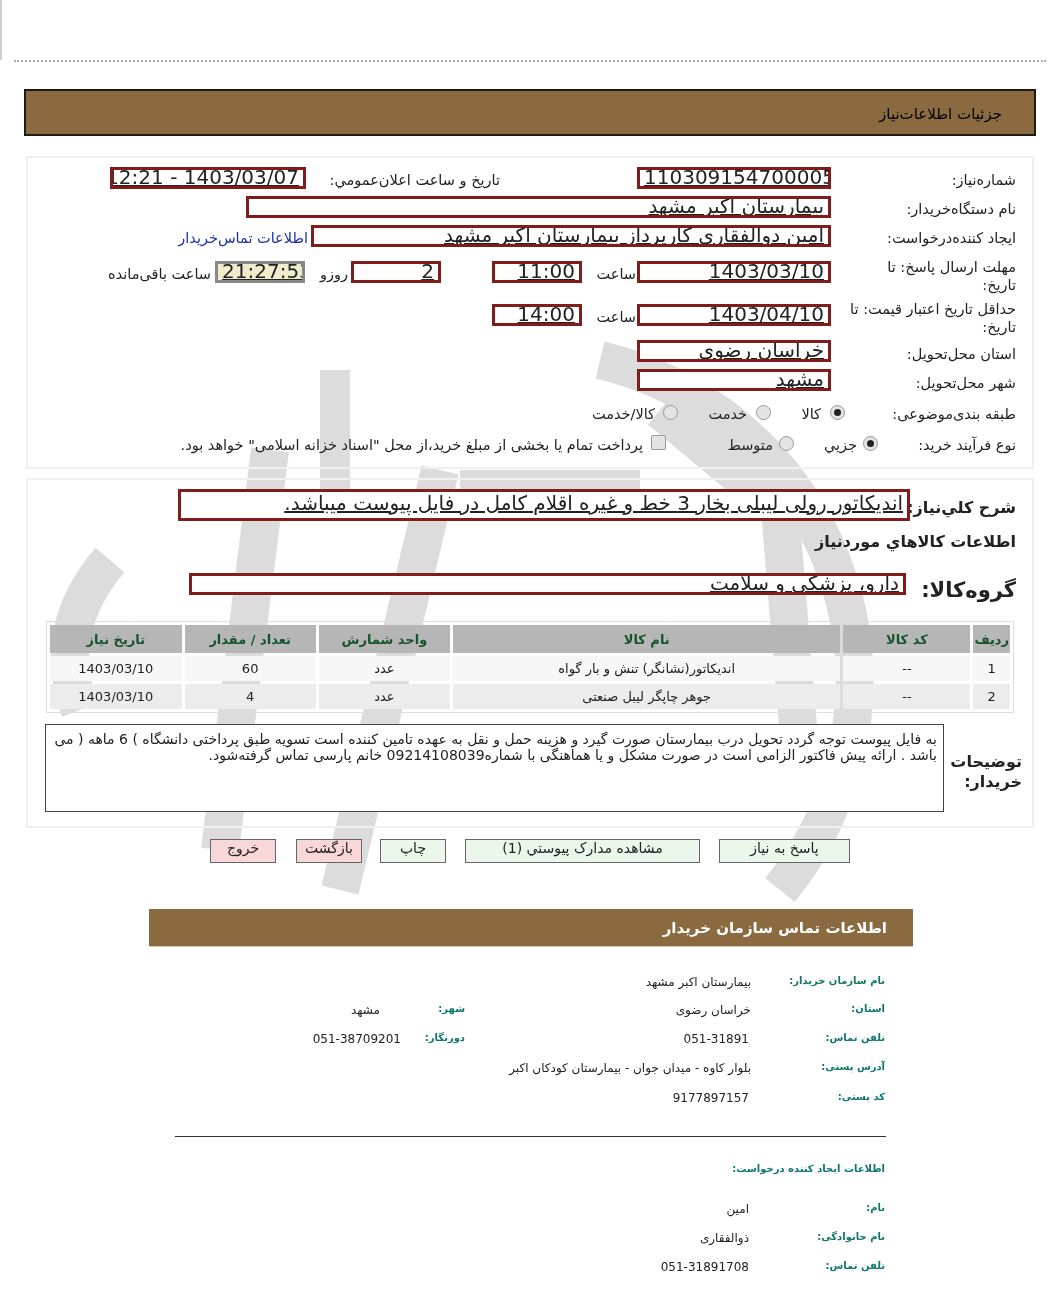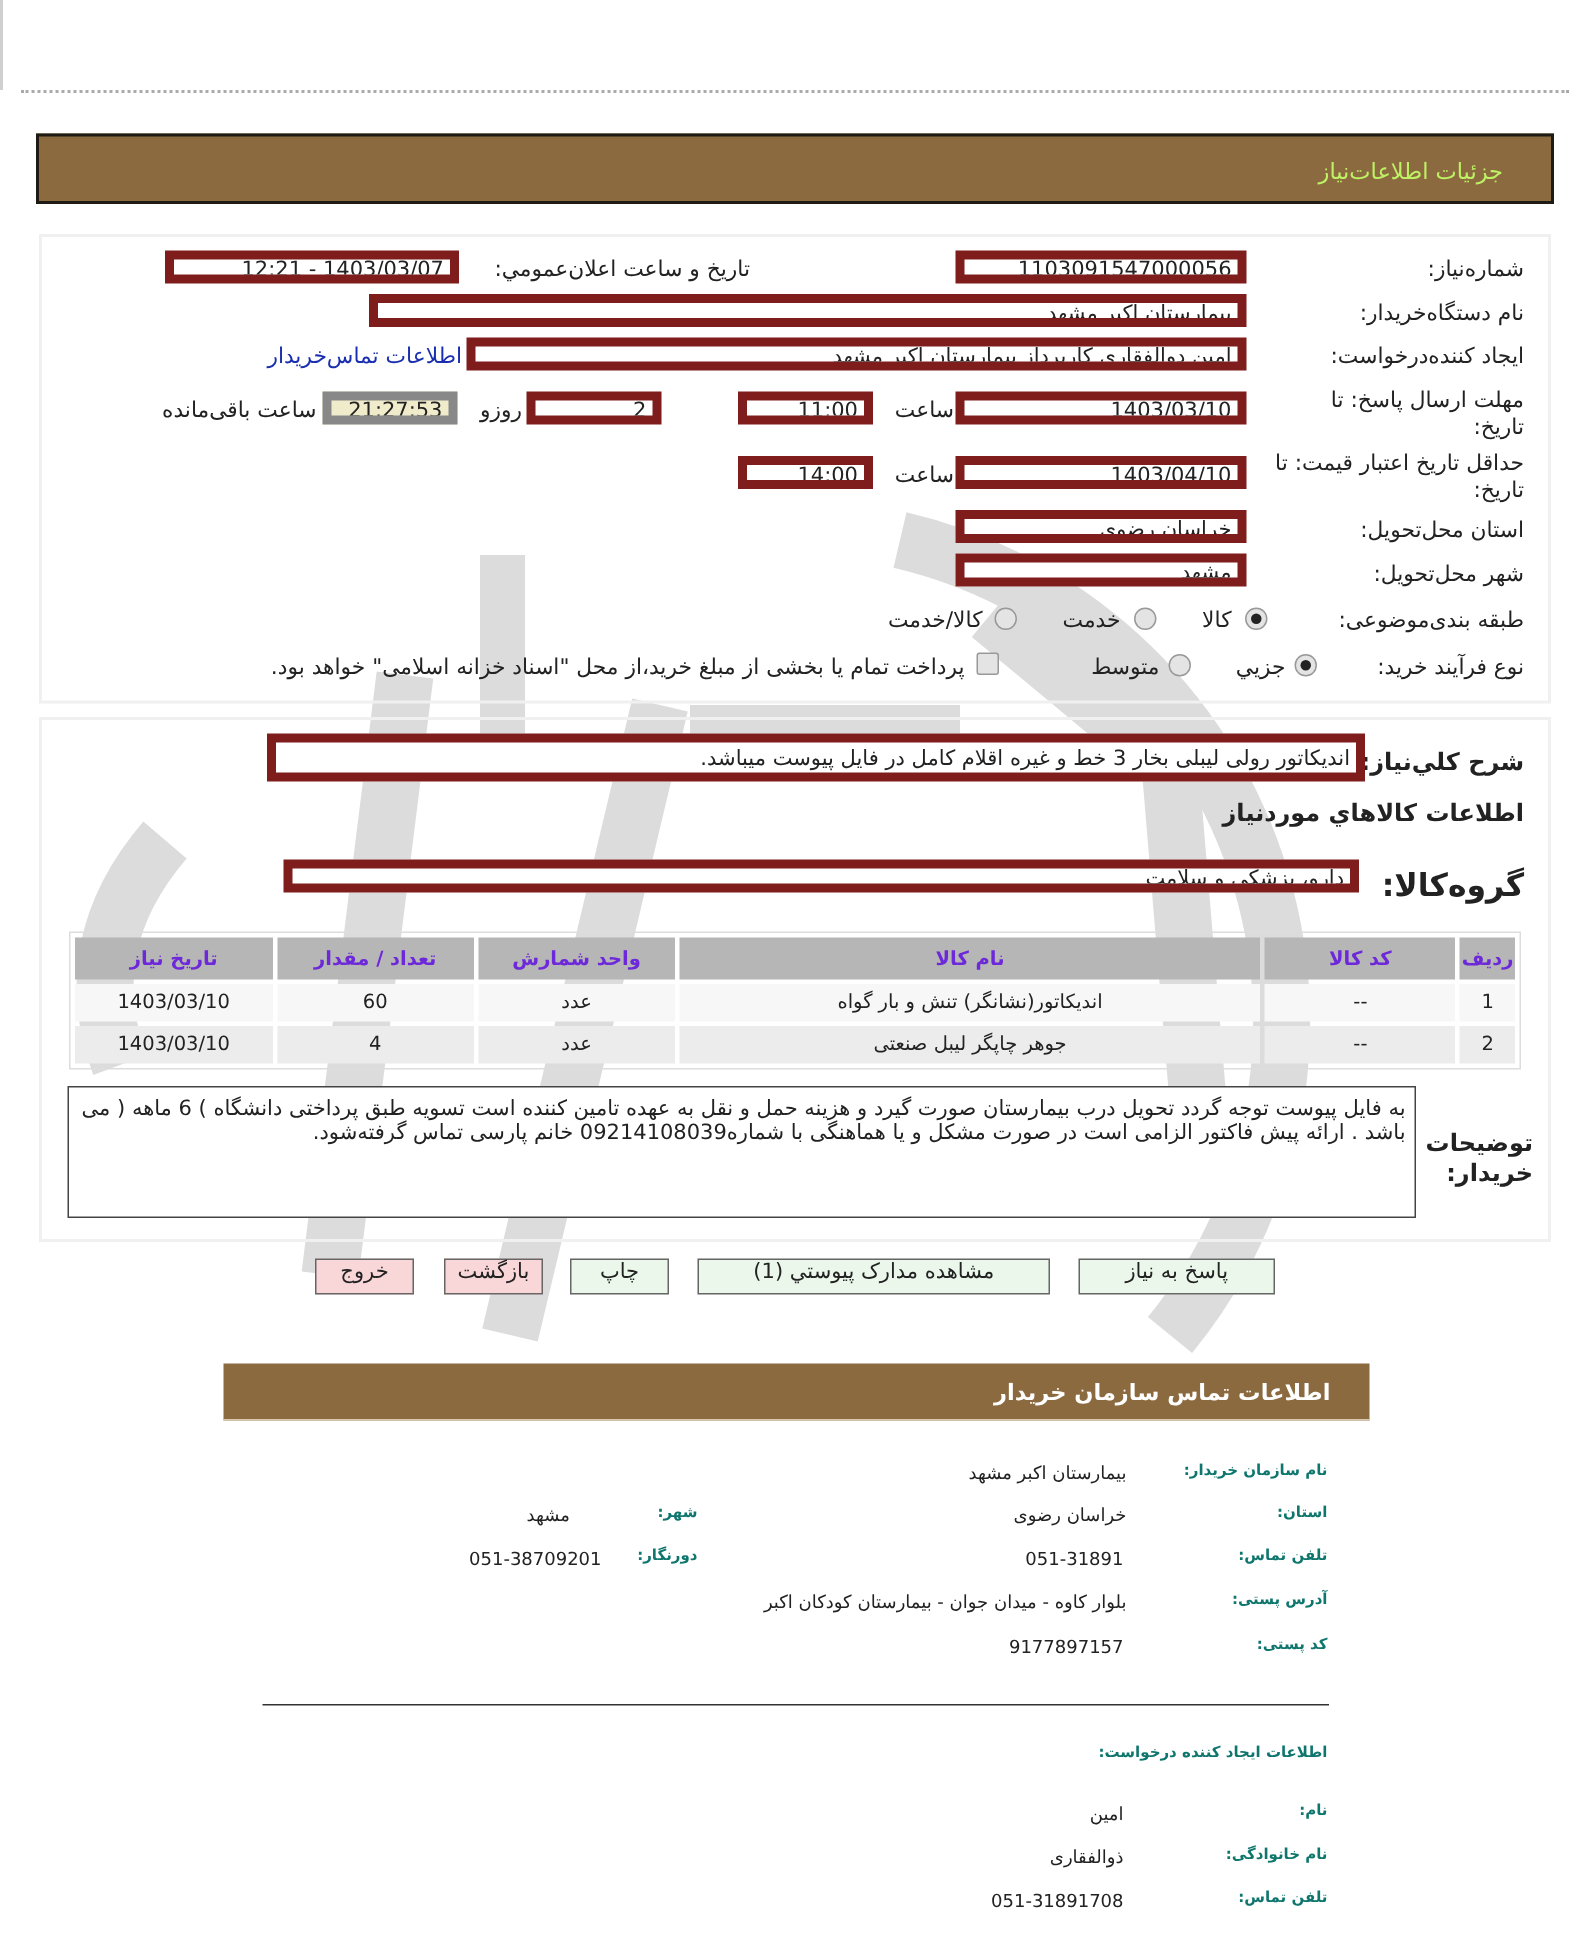--- a/index.html
+++ b/index.html
@@ -12,48 +12,48 @@
     }
     .left-edge { position: absolute; left: 0; top: 0; width: 2px; height: 60px; background: #d0d0d0; }
     .dotted-line { position: absolute; left: 14px; right: 14px; top: 60px; border-top: 2px dotted #aaaaaa; }
 
     
     .watermark { position: absolute; left: 20px; top: 330px; width: 1000px; height: 600px; pointer-events: none; }
 
     .header-bar {
       position: absolute; left: 24px; top: 89px; width: 1012px; height: 47px;
       background: #8b6a40; border: 2px solid #1e1a14;
-      color: #bef264; direction: rtl;
+      color: #000000; direction: rtl;
     }
     .header-bar span { position: absolute; right: 32px; top: 14px; font-size: 15px; }
 
     .panel { position: absolute; border: 2px solid #f0f0f0; background: transparent; }
     .panel1 { left: 26px; top: 156px; width: 1008px; height: 313px; }
     .panel2 { left: 26px; top: 478px; width: 1008px; height: 350px; }
 
     .lbl { position: absolute; direction: rtl; white-space: nowrap; font-size: 14.5px; color: #222; }
     .box {
-      position: absolute; height: 22px; border: 6px solid #7f1d1d; background: #fff;
-      direction: rtl; text-align: right; padding: 0 4px; line-height: 14px; font-size: 14px; overflow: hidden; white-space: nowrap;
+      position: absolute; height: 22px; border: 3px solid #7f1d1d; background: #fff;
+      direction: rtl; text-align: right; padding: 0 4px; line-height: 14px; font-size: 20px; overflow: hidden; white-space: nowrap; text-decoration: underline;
     }
     .box.ltr { direction: ltr; }
     .box.countdown { background: #f0eccb; border-color: #888; }
     .link { color: #1a2fb0; text-decoration: none; }
 
     .radio { position: absolute; width: 15px; height: 15px; border-radius: 50%; border: 1px solid #999; background: #e4e4e4; }
     .radio.on::after { content: ""; position: absolute; left: 3px; top: 3px; width: 7px; height: 7px; border-radius: 50%; background: #222; }
     .checkbox { position: absolute; width: 15px; height: 15px; border: 1px solid #999; background: #e4e4e4; border-radius: 2px; }
 
     .bold { font-weight: bold; }
 
     table.items {
       position: absolute; left: 46px; top: 621px; width: 968px; border-collapse: separate; border-spacing: 3px;
       direction: rtl; font-size: 13px; border: 1px solid #dddddd;
     }
-    table.items th { background: #b6b6b6; color: #6d28d9; height: 28px; font-weight: bold; font-size: 13px; }
+    table.items th { background: #b6b6b6; color: #14532d; height: 28px; font-weight: bold; font-size: 13px; }
     table.items td { height: 25px; text-align: center; }
     table.items tr.odd td { background: #f7f7f7; }
     table.items tr.even td { background: #ececec; }
 
     .notes-box {
       position: absolute; left: 45px; top: 724px; width: 899px; height: 88px;
       border: 1px solid #444; direction: rtl; padding: 6px 6px; font-size: 14px; line-height: 16px; background: #fff;
     }
 
     .btn {

